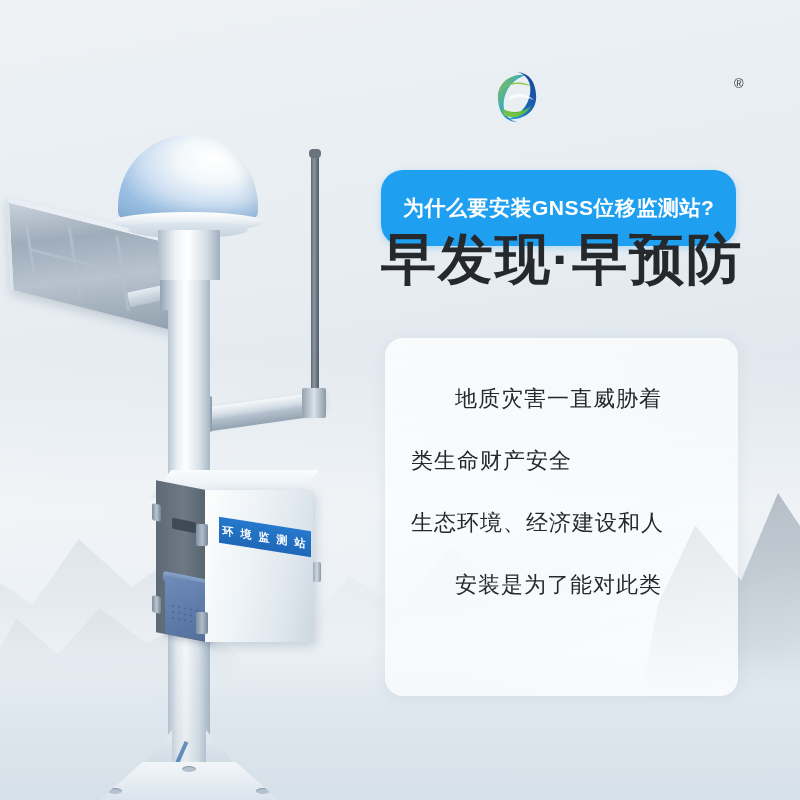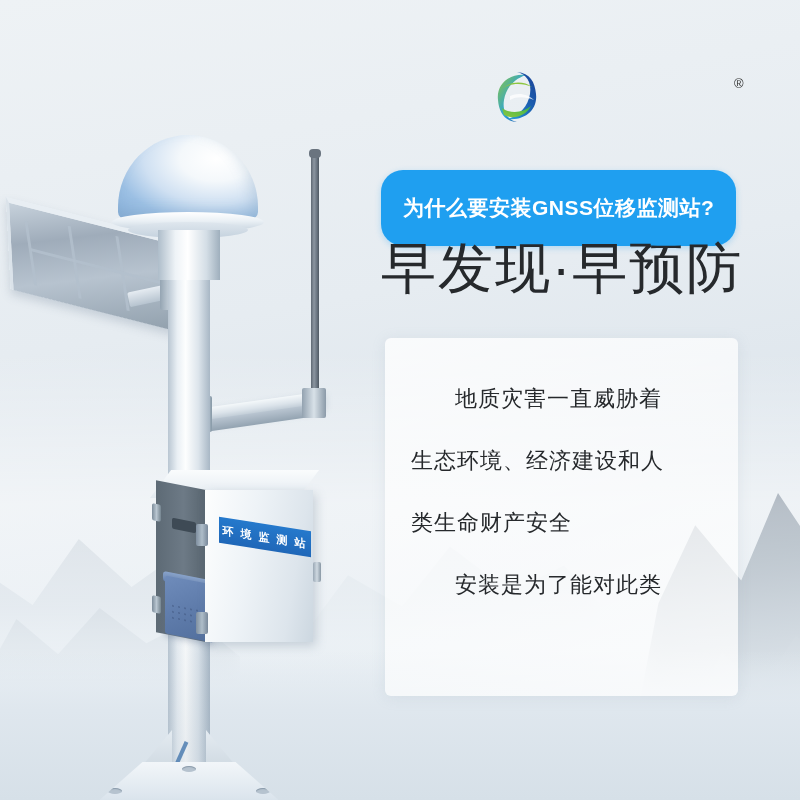--- a/index.html
+++ b/index.html
@@ -137,24 +137,24 @@
   .brand-mark{width:54px;height:54px;position:relative;}
   .brand-name{font-size:38px;font-weight:700;color:#1d1d1f;letter-spacing:2px;
       font-family:"DejaVu Sans","Liberation Sans",sans-serif;}
   .brand-reg{position:absolute;left:244px;top:6px;font-size:13px;color:#333;}
 
   .banner{position:absolute;left:6px;top:170px;height:44px;
      background:#1f9ff0;border-radius:22px;display:flex;align-items:center;padding:16px 22px;
      box-shadow:0 2px 6px rgba(31,159,240,.28);}
   .banner span{color:#fff;font-size:21px;font-weight:700;letter-spacing:.5px;white-space:nowrap;}
 
-  .headline{position:absolute;left:6px;top:237px;font-size:55px;font-weight:400;
+  .headline{position:absolute;left:6px;top:228px;font-size:55px;font-weight:700;
      color:#26292c;letter-spacing:2px;white-space:nowrap;line-height:1.15;}
 
-  .card{position:absolute;left:10px;top:338px;width:353px;height:358px;border-radius:6px;
+  .card{position:absolute;left:10px;top:338px;width:353px;height:358px;border-radius:18px;
      background:linear-gradient(160deg,rgba(255,255,255,.80) 0%,rgba(255,255,255,.62) 55%,rgba(255,255,255,.78) 100%);
      box-shadow:0 2px 14px rgba(140,160,180,.16);
      padding:30px 26px 0 26px;box-sizing:border-box;}
   .card p{margin:0;color:#26292c;font-size:22px;line-height:62px;letter-spacing:1px;font-weight:500;}
   .card p.indent{text-indent:44px;}
 </style>
 </head>
 <body>
 
 <div class="stage">
@@ -274,19 +274,19 @@
     </div>
 
     <div class="banner">
       <span>为什么要安装GNSS位移监测站?</span>
     </div>
 
     <div class="headline">早发现·早预防</div>
 
     <div class="card">
       <p class="indent">地质灾害一直威胁着</p>
+      <p>类生命财产安全</p>
       <p>生态环境、经济建设和人</p>
-      <p>类生命财产安全</p>
       <p class="indent">安装是为了能对此类</p>
     </div>
 
   </div>
 </div>
 
 </body></html>

